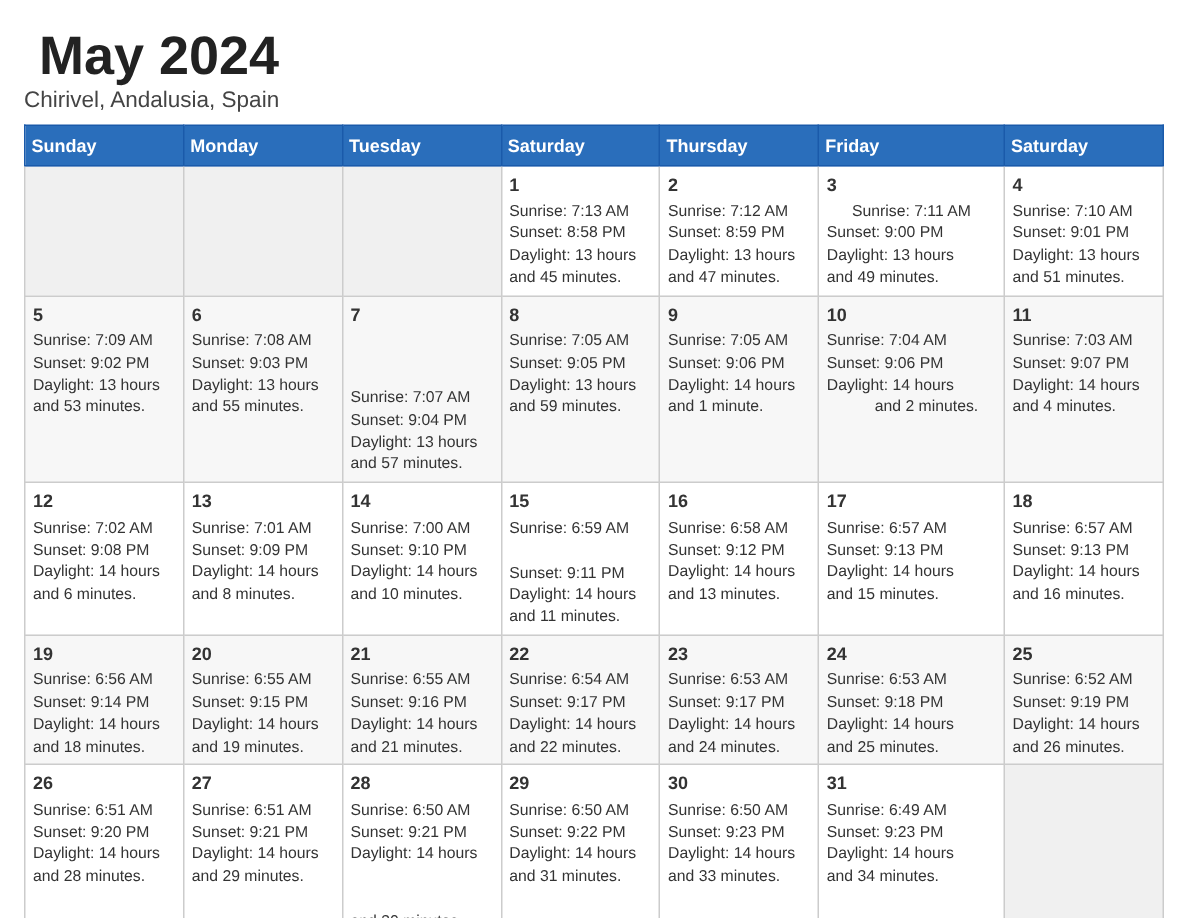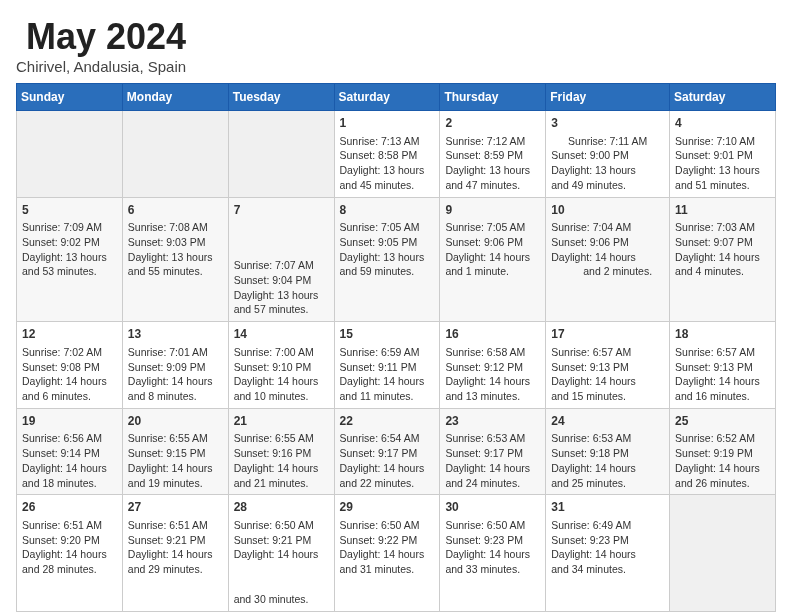--- a/index.html
+++ b/index.html
@@ -194,21 +194,21 @@
         <td>
           <span class="day-number">14</span>
           <span style="display: block;">Sunrise: 7:00 AM</span>
           <span style="display: block;">Sunset: 9:10 PM</span>
           <span style="display: block;">Daylight: 14 hours</span>
           <span style="display: block;">and 10 minutes.</span>
         </td>
         <td>
           <span class="day-number">15</span>
           <span style="display: block;">Sunrise: 6:59 AM</span>
-          <span style="display: block;">Sunset: 9:11 PM</span>
+          <span style="display: block; margin-top: 15px;">Sunset: 9:11 PM</span>
           <span style="display: block;">Daylight: 14 hours</span>
           <span style="display: block;">and 11 minutes.</span>
         </td>
         <td>
           <span class="day-number">16</span>
           <span style="display: block;">Sunrise: 6:58 AM</span>
           <span style="display: block;">Sunset: 9:12 PM</span>
           <span style="display: block;">Daylight: 14 hours</span>
           <span style="display: block;">and 13 minutes.</span>
         </td>

